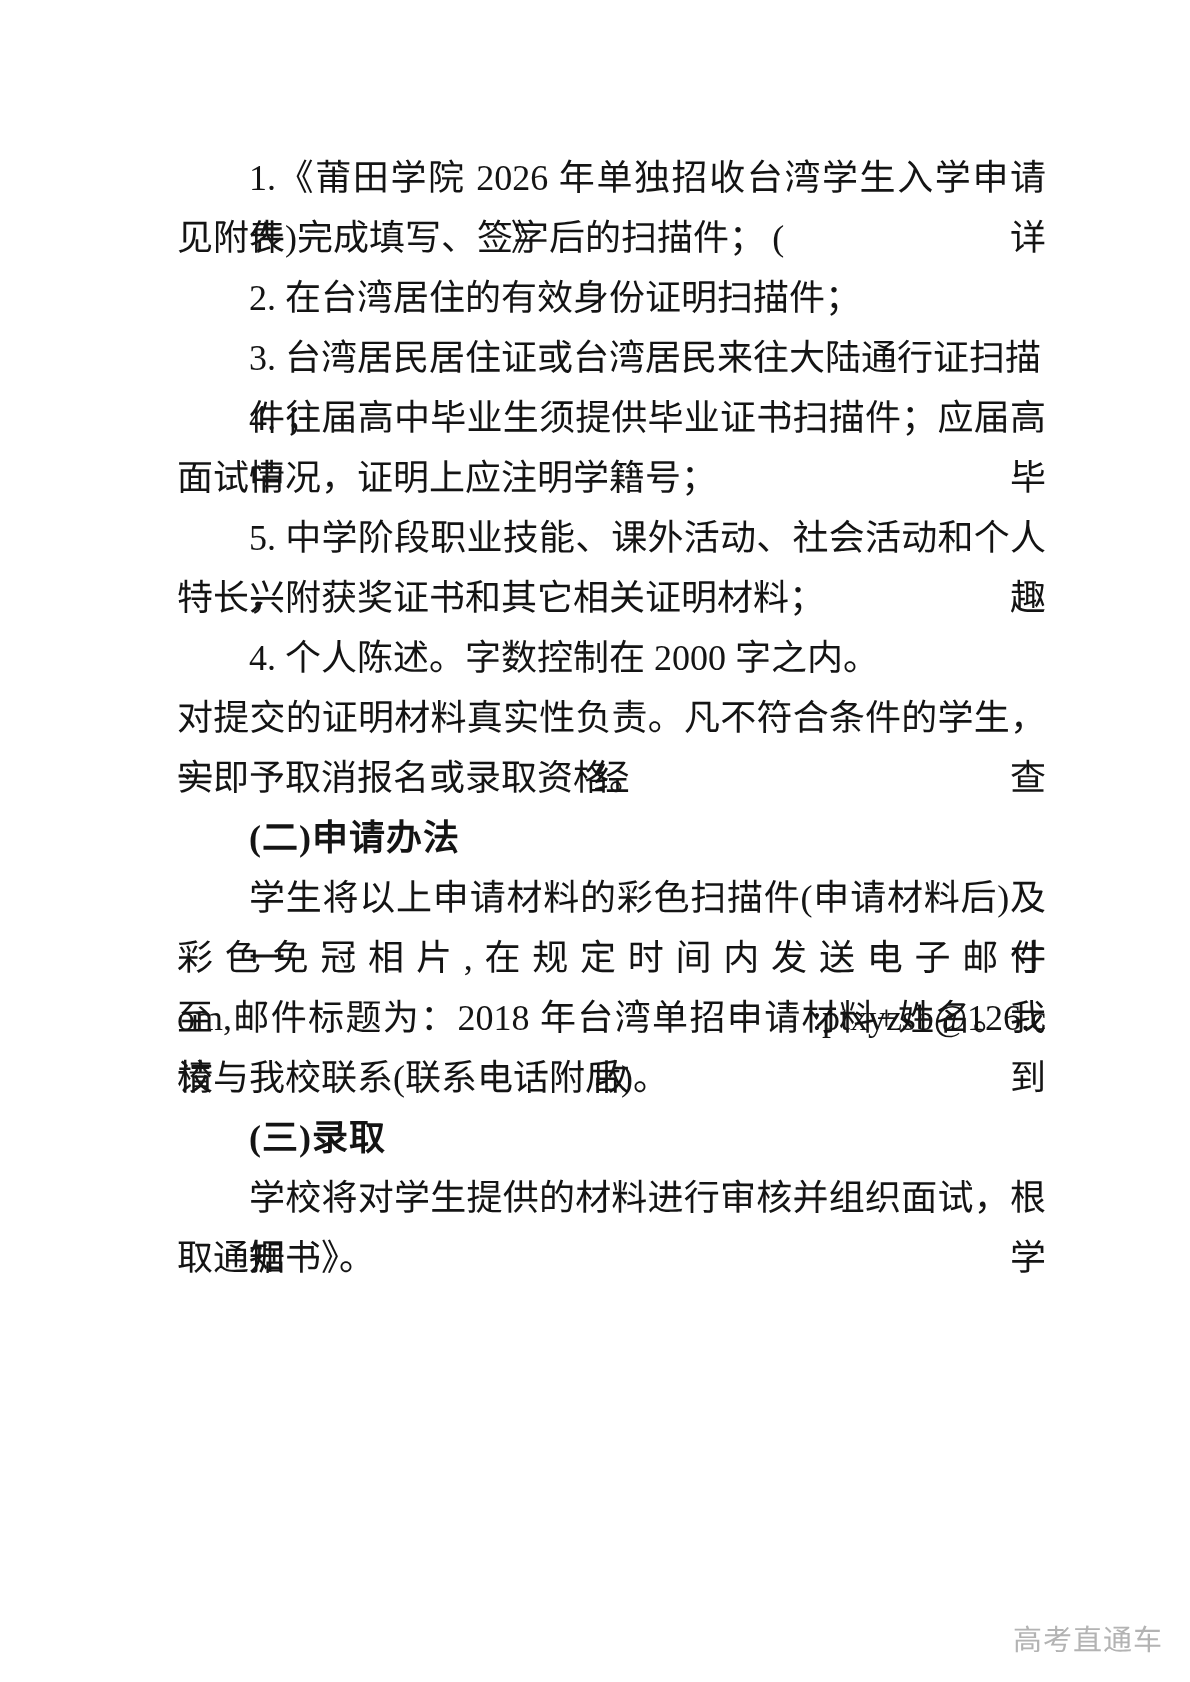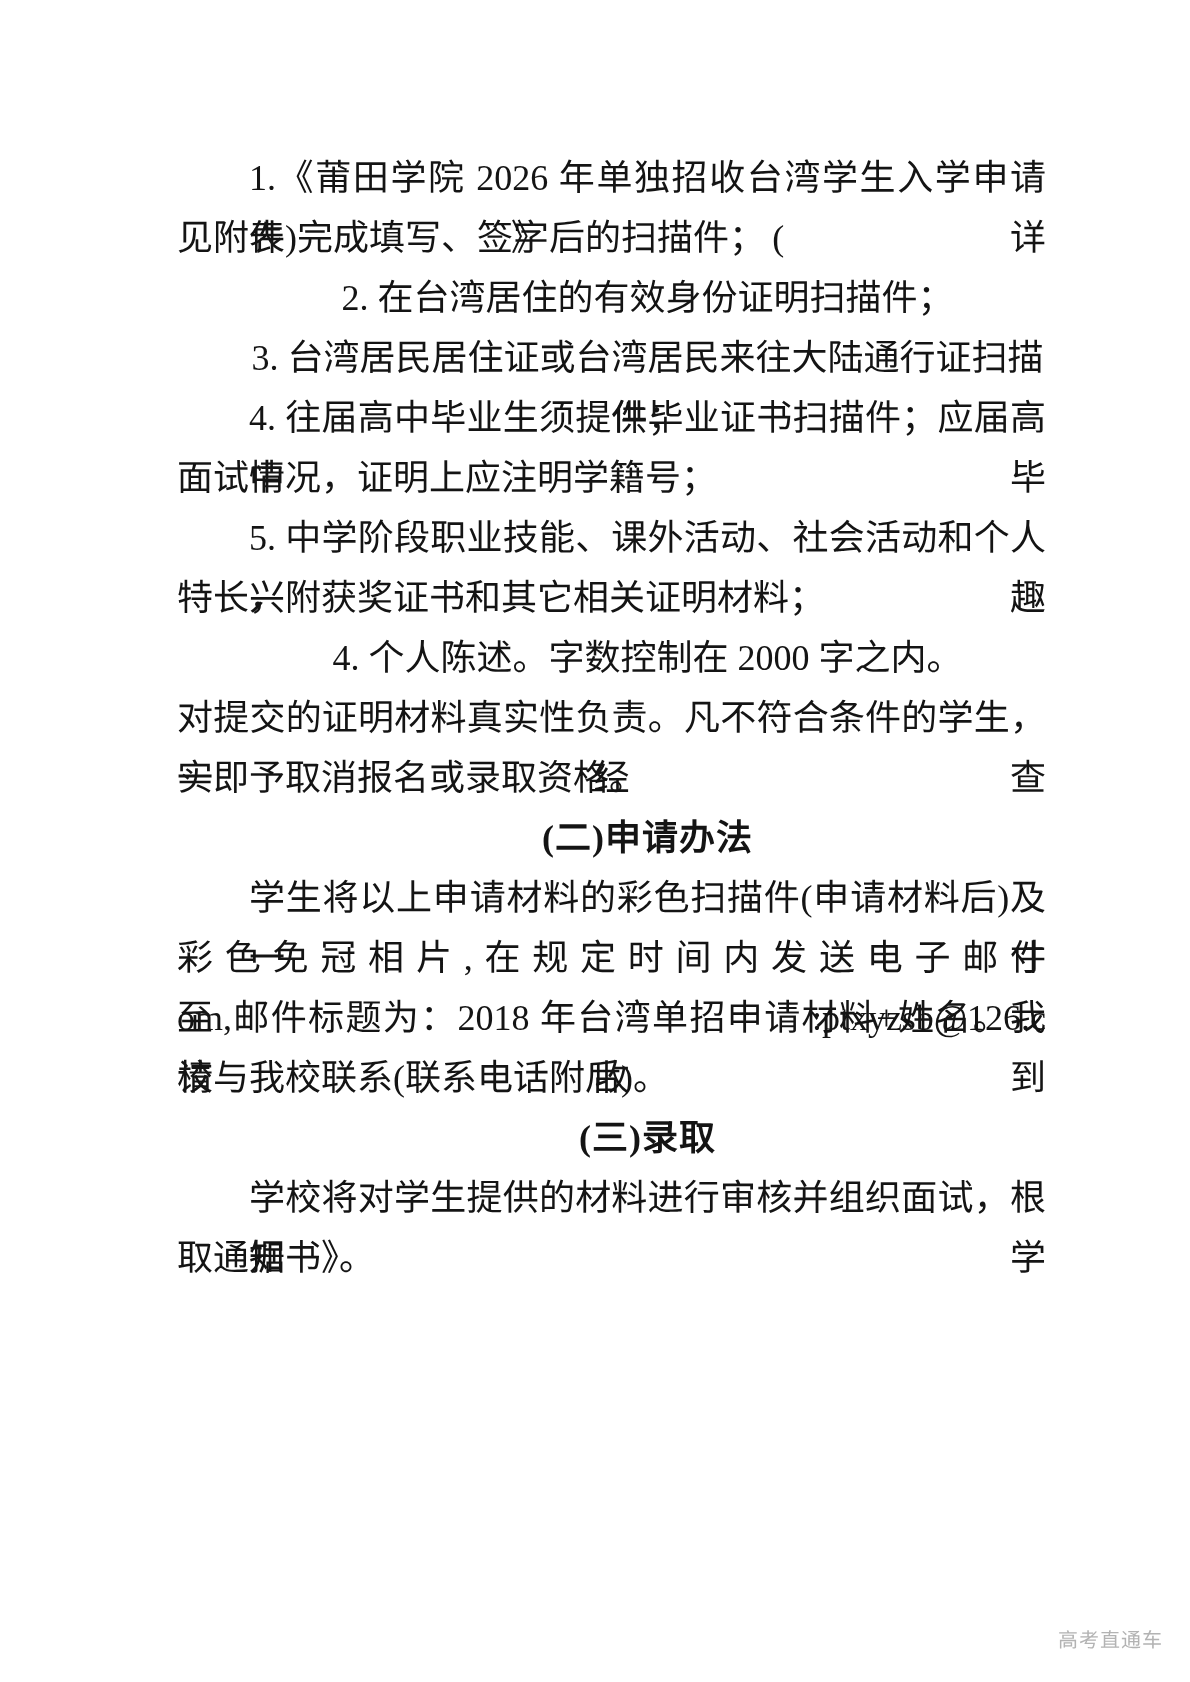--- a/index.html
+++ b/index.html
@@ -25,36 +25,35 @@
   .line {
     height: 60px;
     line-height: 60px;
     font-size: 36px;
     color: #141414;
     text-align: left;
     margin-left: 32px;
   }
   .line.indent {
     padding-left: 72px;
-    text-align: center;
   }
   .line.full {
     text-align: justify;
     text-align-last: justify;
     text-justify: inter-character;
   }
   .line.heading {
     font-weight: 700;
     letter-spacing: 1px;
   }
   .watermark {
     position: absolute;
     right: 27px;
     bottom: 30px;
-    font-size: 20px;
+    font-size: 29px;
     line-height: 23px;
     letter-spacing: 1px;
     color: #b3b3b3;
     font-family: "Liberation Serif", "DejaVu Serif", serif;
   }
 </style>
 </head>
 <body>
 
 <div class="page">

